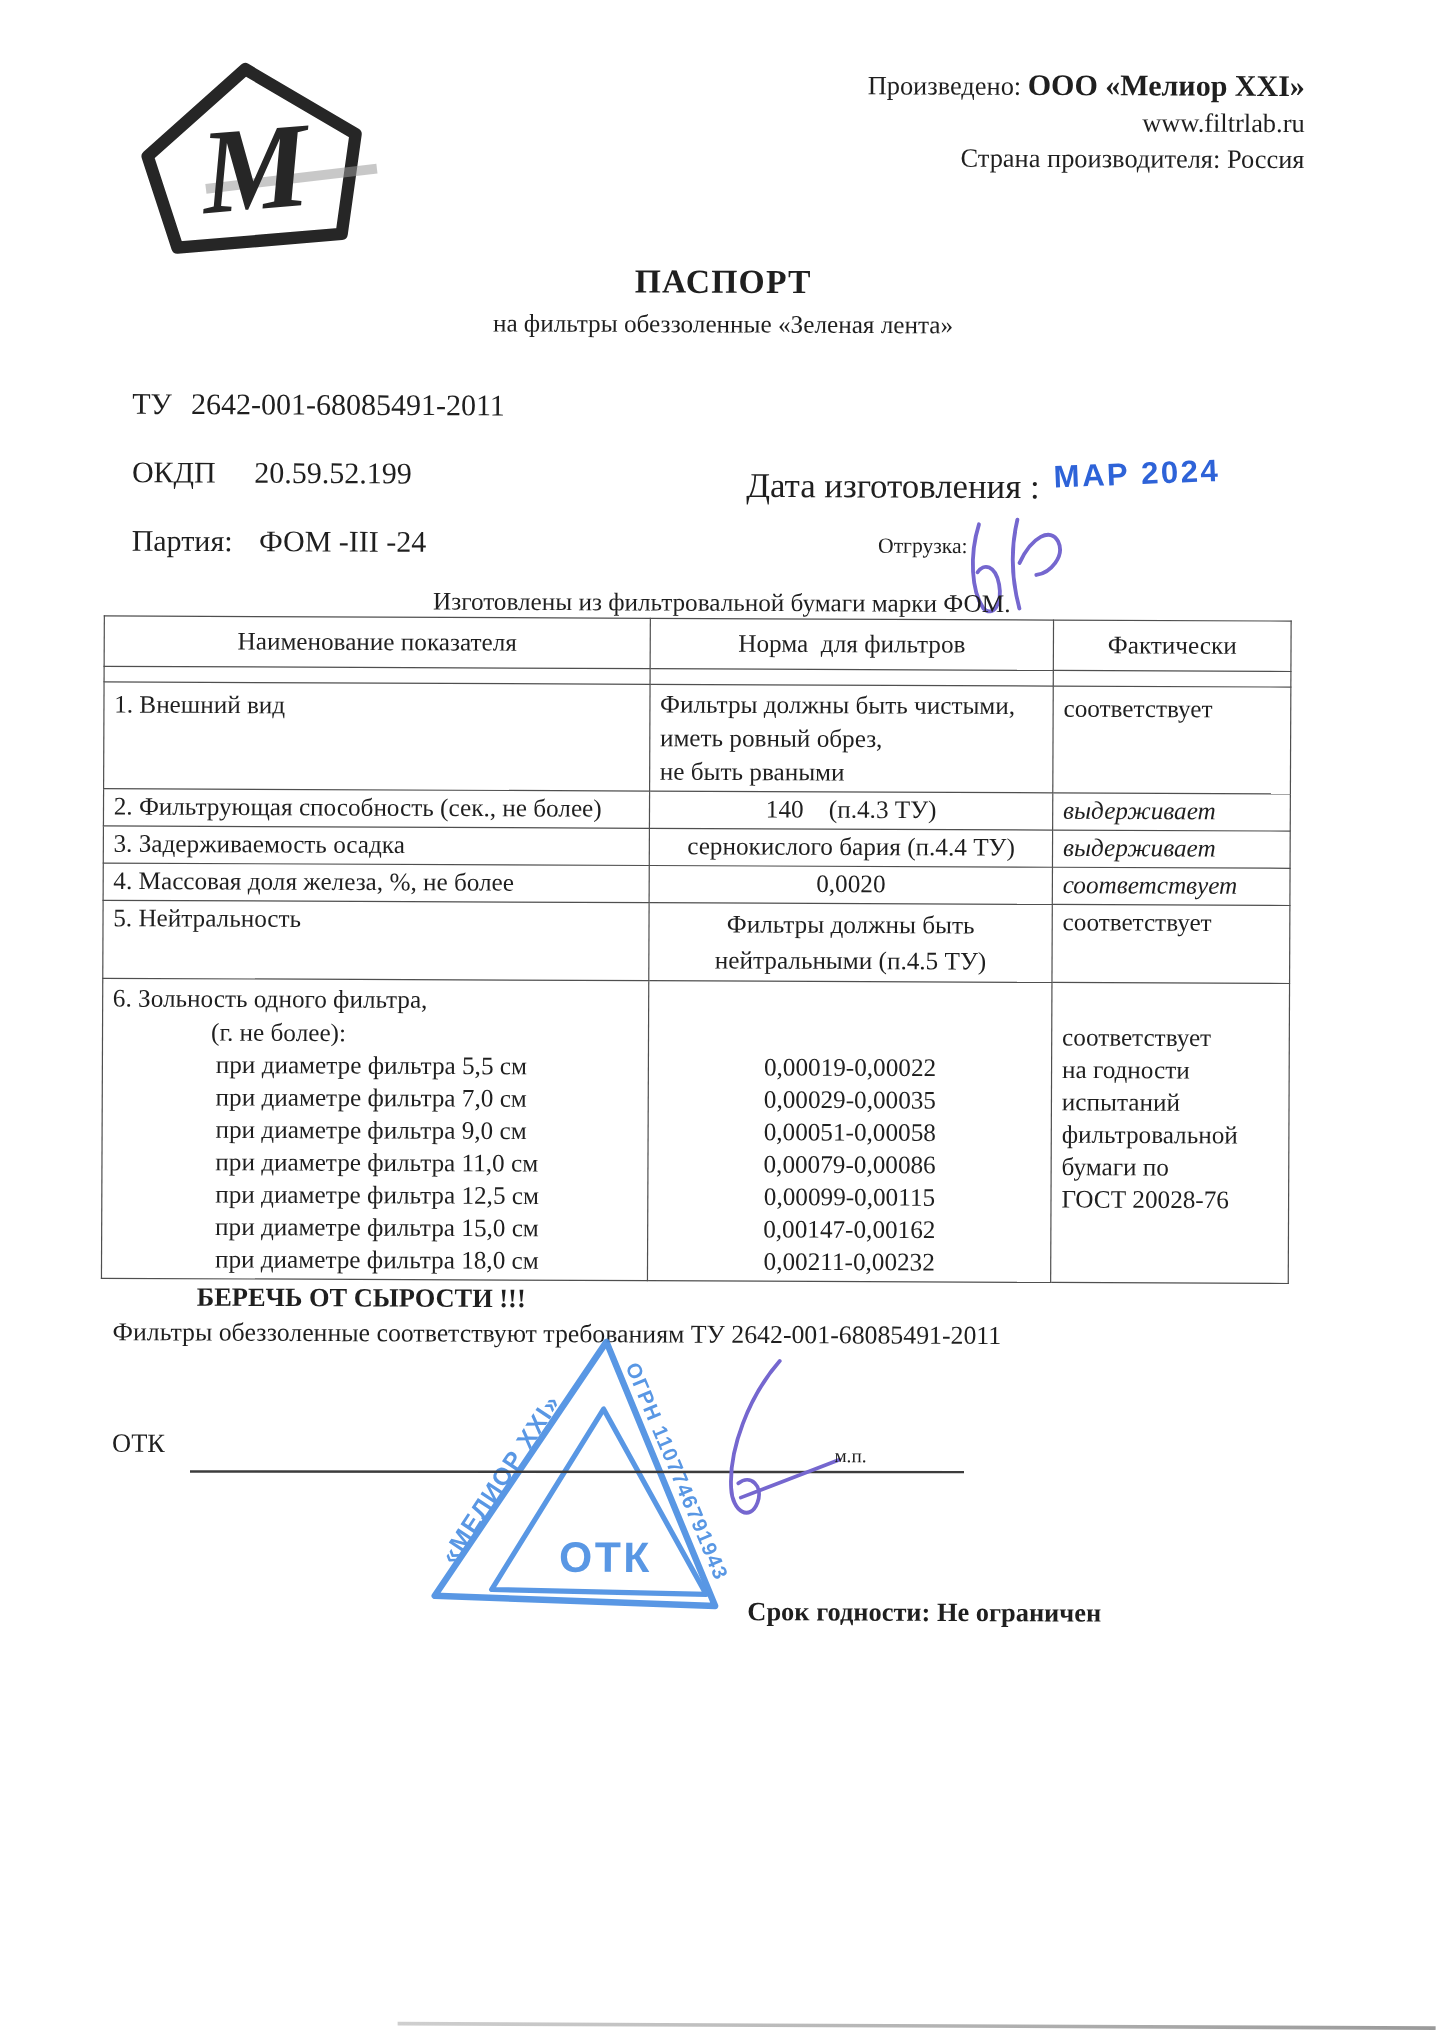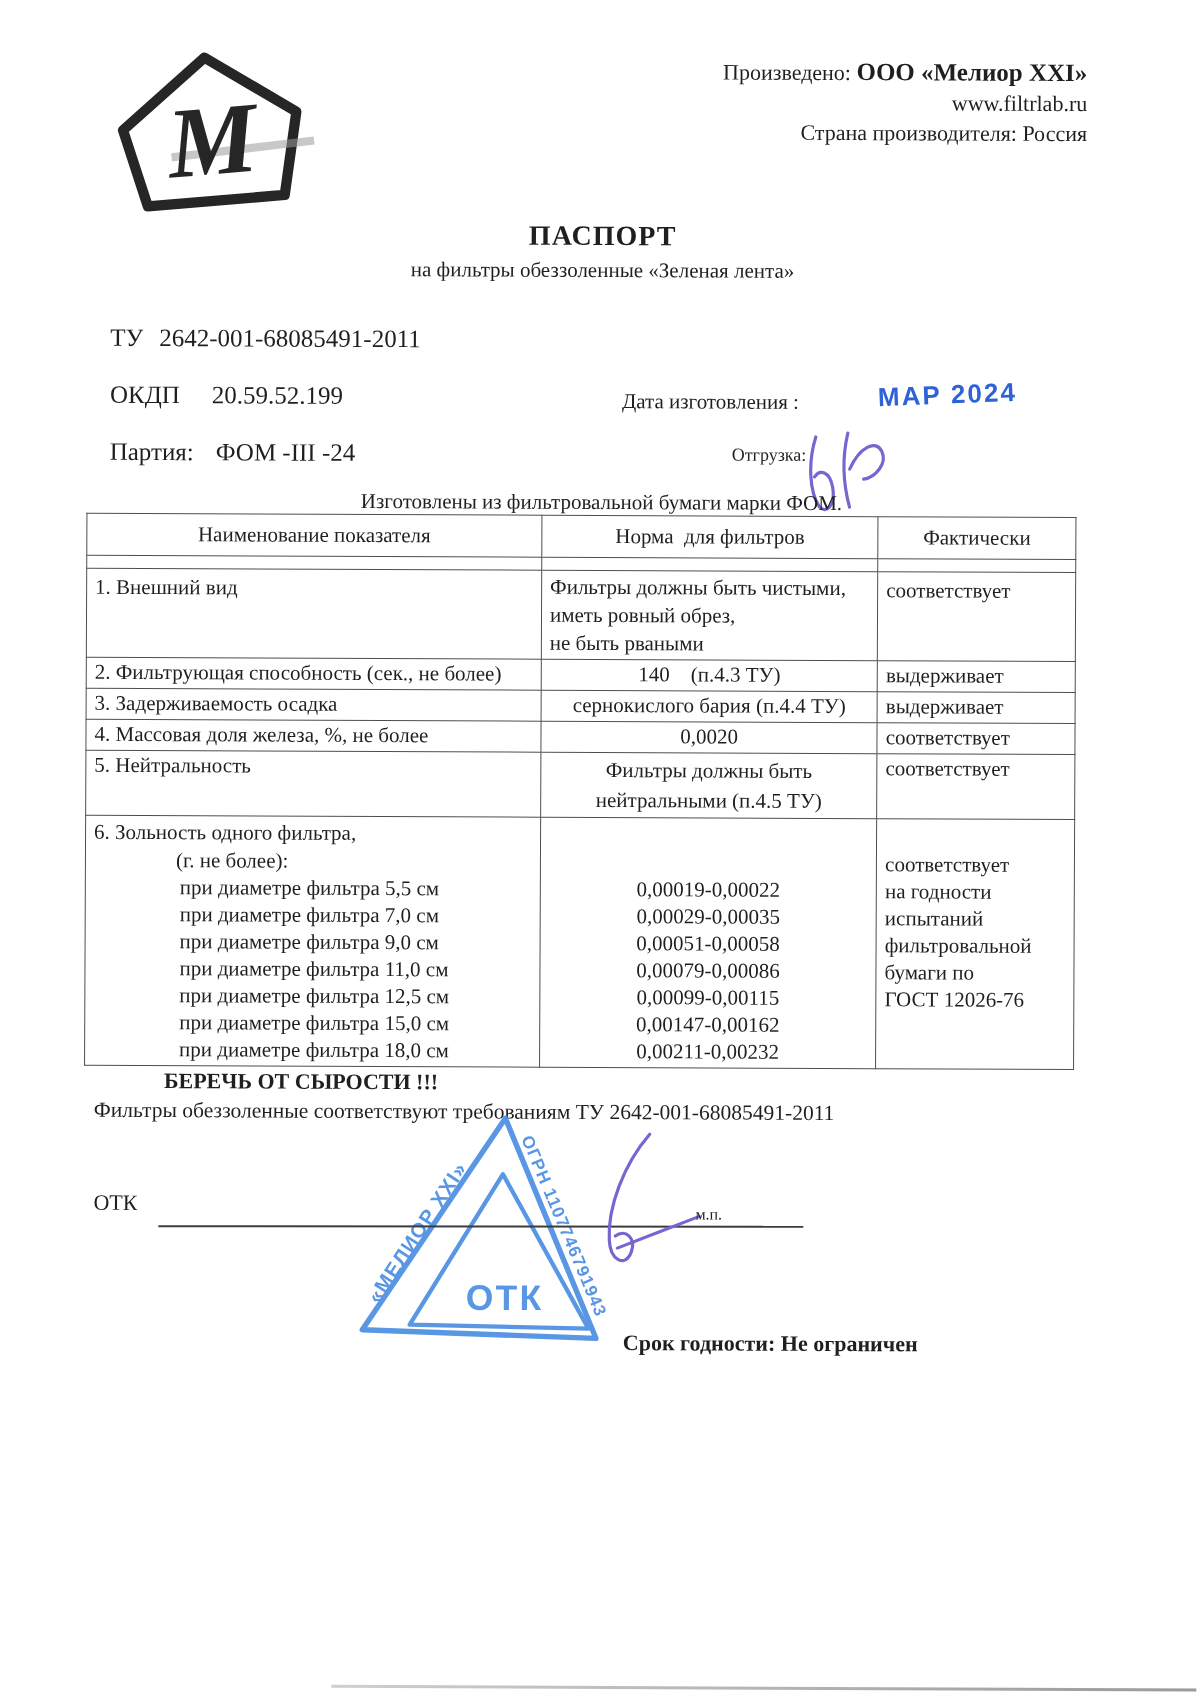--- a/index.html
+++ b/index.html
@@ -20,41 +20,41 @@
   
   .title-block { position:absolute; left:0; width:100%; top:220px; text-align:center; }
   .title-main { font-size:28px; font-weight:bold; letter-spacing:1px; }
   .title-sub { font-size:21px; margin-top:6px; }
 
   
   .tu-line    { position:absolute; left:108px; top:326px; font-size:25px; }
   .tu-line .val   { margin-left:16px; }
   .okdp-line  { position:absolute; left:108px; top:383px; font-size:25px; }
   .okdp-line .val { margin-left:32px; }
-  .date-line  { position:absolute; left:620px; top:389px; font-size:21px; }
+  .date-line  { position:absolute; left:620px; top:389px; font-size:29px; }
   .date-stamp { position:absolute; left:876px; top:378px; font-family:"Liberation Sans", sans-serif;
                 font-weight:700; font-size:26px; color:#2e63d8; letter-spacing:2px;
                 transform:rotate(-2.5deg); }
   .batch-line { position:absolute; left:108px; top:440px; font-size:25px; }
   .batch-line .val { margin-left:22px; }
   .shipping-line { position:absolute; left:730px; top:444px; font-size:18px; }
   .sig-shipping  { position:absolute; left:800px; top:418px; }
 
   
   .table-caption { position:absolute; left:0; width:100%; top:490px; text-align:center; font-size:21px; }
   table.main-table { position:absolute; left:85px; top:515px; width:990px; border-collapse:collapse;
                      font-size:21px; table-layout:fixed; }
   .main-table td { border:1px solid #4f4f4f; padding:2px 8px; vertical-align:top; }
   .c1 { width:46%; } .c2 { width:34%; text-align:center; } .c3 { width:20%; text-align:left; }
   tr.head-row td { text-align:center; vertical-align:middle; height:42px; white-space:pre-wrap; }
   tr.spacer-row td { height:13px; padding:0; }
   .name-cell { padding-left:10px; }
   .norm-left { text-align:left; padding-left:12px; line-height:28px; }
   .norm-mid  { vertical-align:middle; white-space:pre-wrap; }
-  .act-mid   { vertical-align:middle; }
+  .act-mid   { vertical-align:middle;font-style:italic; }
   .act-top   { padding-top:6px; }
   .two-line  { line-height:30px; vertical-align:middle; }
   tr.r2 td, tr.r3 td, tr.r4 td { height:31px; }
   tr.r1 .c1, tr.r1 .c3 { padding-top:6px; }
   tr.r5 td { height:62px; }
   .ash-cell { padding-top:6px; padding-bottom:8px; }
   .ash-title { line-height:28px; }
   .ash-sub   { line-height:28px; margin-left:82px; }
   .ash-label { line-height:27px; margin-left:86px; }
   .ash-norm  { line-height:27px; }
@@ -189,21 +189,21 @@
         <div class="ash-norm">0,00147-0,00162</div>
         <div class="ash-norm">0,00211-0,00232</div>
       </td>
       <td class="c3 ash-cell">
         <div class="ash-sp3"></div>
         <div class="ash-act">соответствует</div>
         <div class="ash-act">на годности</div>
         <div class="ash-act">испытаний</div>
         <div class="ash-act">фильтровальной</div>
         <div class="ash-act">бумаги по</div>
-        <div class="ash-act">ГОСТ 12026-76</div>
+        <div class="ash-act">ГОСТ 20028-76</div>
       </td>
     </tr>
   </tbody>
     </table>
 
   <div class="warning">БЕРЕЧЬ ОТ СЫРОСТИ !!!</div>
   <div class="conformity">Фильтры обеззоленные соответствуют требованиям  ТУ  2642-001-68085491-2011</div>
 
   <svg class="seal" width="280" height="237" viewBox="0 0 260 220">
     <polygon points="150,8 18,205 235,212" fill="none" stroke="#4b8fe2" stroke-width="5" stroke-linejoin="round"></polygon>

